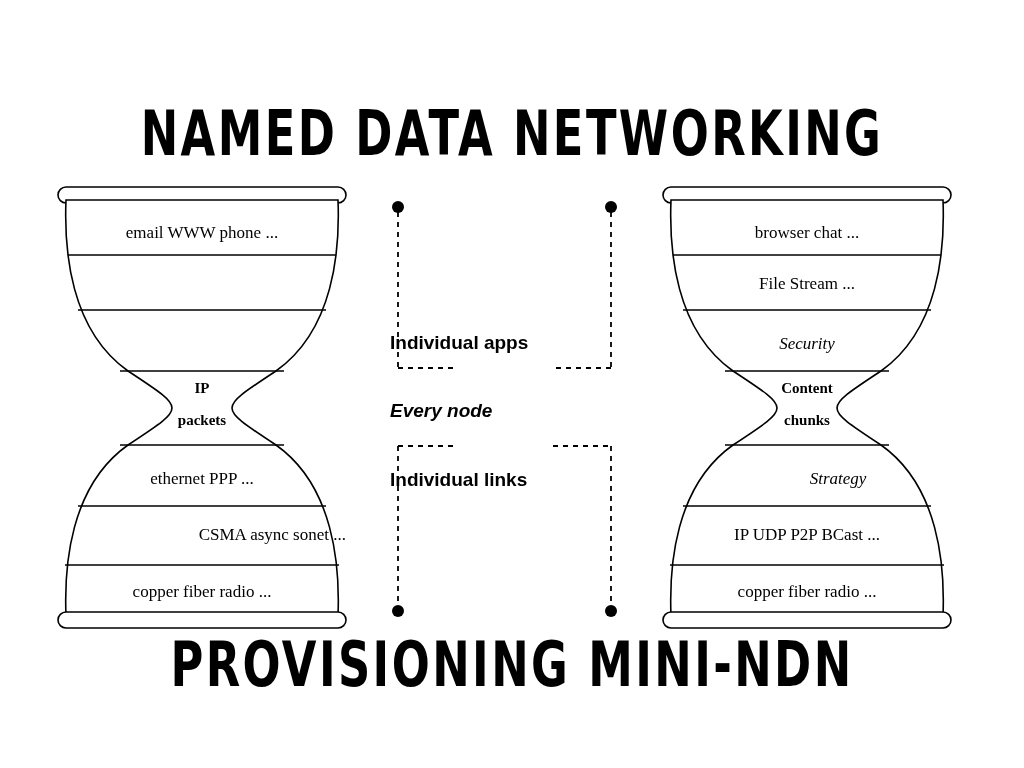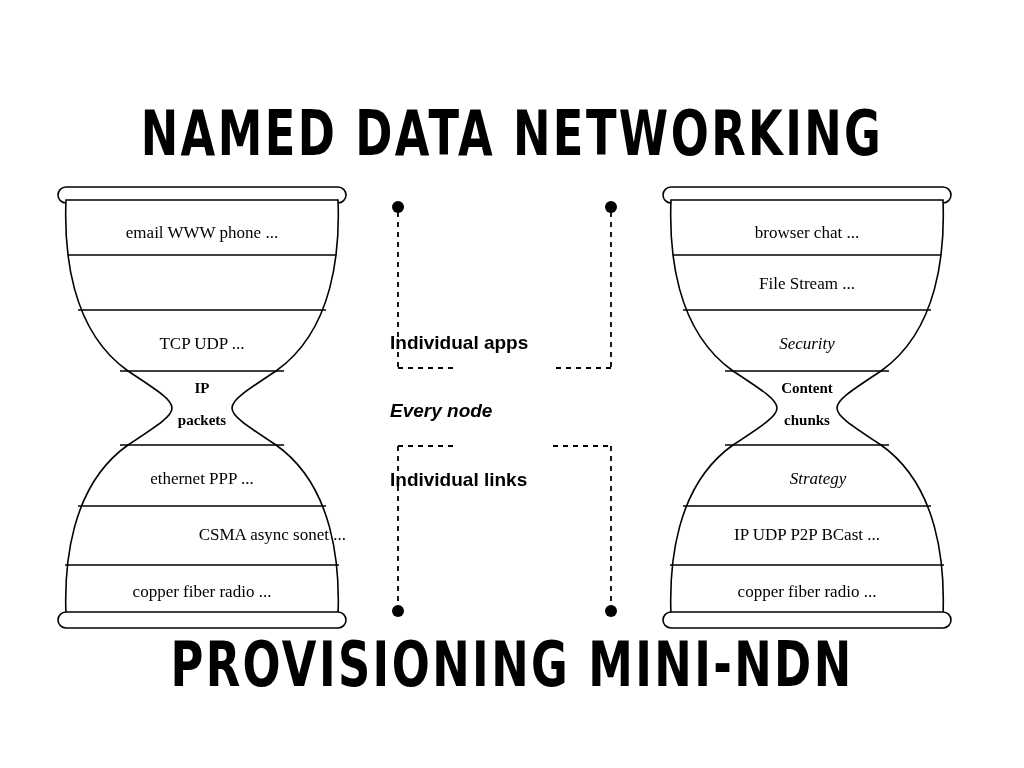--- a/index.html
+++ b/index.html
@@ -159,41 +159,40 @@
       <line x1="398" y1="446" x2="398" y2="606" stroke="#000000" stroke-width="1.8" stroke-dasharray="5,5"></line>
       <line x1="611" y1="446" x2="611" y2="606" stroke="#000000" stroke-width="1.8" stroke-dasharray="5,5"></line>
       <circle cx="398" cy="611" r="6" fill="#000000"></circle>
       <circle cx="611" cy="611" r="6" fill="#000000"></circle>
     </g>
   </svg>
 
   <div class="layer-label" style="left:58px; top:223px; width:288px;">email  WWW  phone ...</div>
 
 
-  <div class="layer-label" style="left:58px; top:334px; width:288px;">TCP  UDP  ...</div>
 
   <div class="layer-label bold" style="left:152px; top:379px; width:100px;">IP</div>
   <div class="layer-label bold" style="left:152px; top:411px; width:100px;">packets</div>
 
   <div class="layer-label" style="left:58px; top:469px; width:288px;">ethernet  PPP ...</div>
 
   <div class="layer-label" style="left:58px; top:525px; width:288px;text-align:right;">CSMA  async  sonet  ...</div>
 
   <div class="layer-label" style="left:58px; top:582px; width:288px;">copper  fiber  radio  ...</div>
 
   <div class="layer-label" style="left:663px; top:223px; width:288px;">browser  chat  ...</div>
 
   <div class="layer-label" style="left:663px; top:274px; width:288px;">File  Stream  ...</div>
 
   <div class="layer-label italic" style="left:663px; top:334px; width:288px;">Security</div>
 
   <div class="layer-label bold" style="left:757px; top:379px; width:100px;">Content</div>
   <div class="layer-label bold" style="left:757px; top:411px; width:100px;">chunks</div>
 
-  <div class="layer-label italic" style="left:674px; top:469px; width:288px;">Strategy</div>
+  <div class="layer-label italic" style="left:694px; top:469px; width:288px;">Strategy</div>
 
   <div class="layer-label" style="left:663px; top:525px; width:288px;">IP  UDP  P2P  BCast  ...</div>
 
   <div class="layer-label" style="left:663px; top:582px; width:288px;">copper  fiber  radio  ...</div>
 
   <div class="mid-label" style="left:390px; top:332px; width:230px;">Individual apps</div>
 
   <div class="mid-label" style="left:390px; top:400px; width:230px;font-style:italic;">Every node</div>
 
   <div class="mid-label" style="left:390px; top:469px; width:230px;">Individual links</div>

